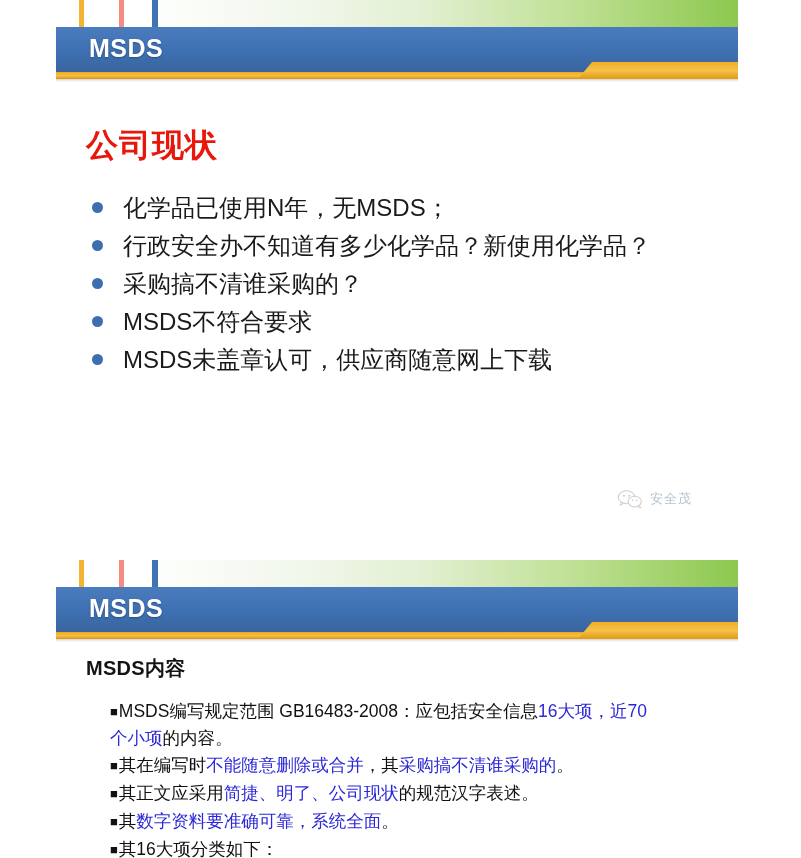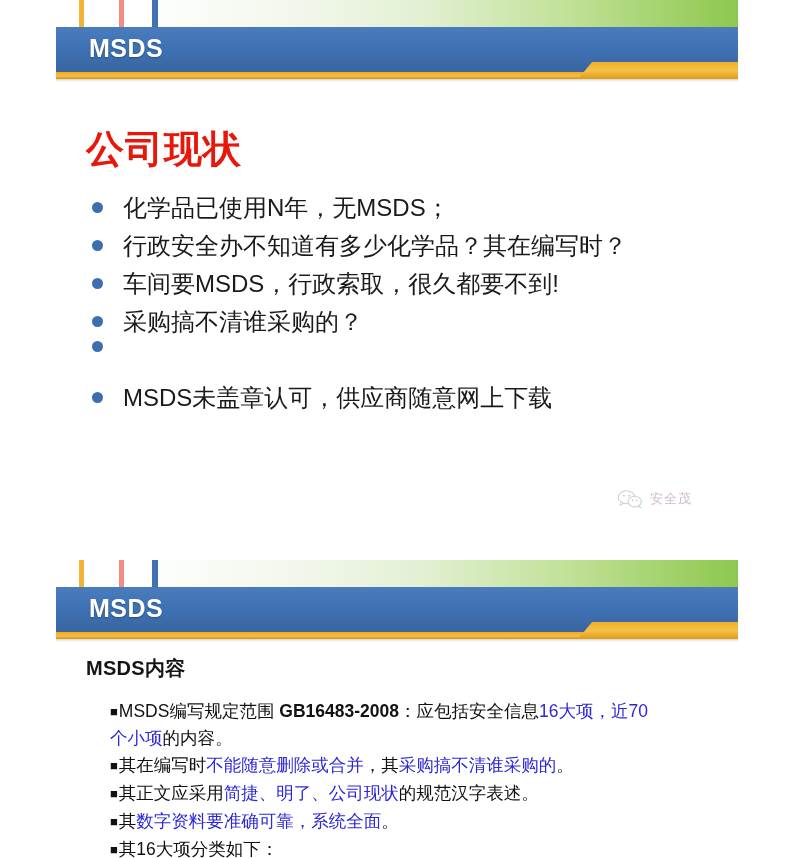--- a/index.html
+++ b/index.html
@@ -101,21 +101,21 @@
     height: 3px;
     background: linear-gradient(to bottom, rgba(120,120,120,0.30), rgba(255,255,255,0));
   }
 
   
   .red-title {
     position: absolute;
     left: 86px;
     top: 124px;
     color: #E8170C;
-    font-size: 38px;
+    font-size: 32px;
     font-weight: bold;
     letter-spacing: 1px;
     text-align: center;
   }
   .bullet-list {
     position: absolute;
     left: 92px;
     top: 192px;
     margin: 0;
     padding: 0;
@@ -148,21 +148,21 @@
     opacity: 0.33;
   }
   .wm-mark {
     width: 26px;
     height: 20px;
     margin-right: 7px;
     flex: 0 0 auto;
   }
   .wm-text {
     font-size: 13px;
-    color: #701a75;
+    color: #0c4a6e;
     letter-spacing: 1px;
   }
 
   
   .sub-title {
     position: absolute;
     left: 86px;
     top: 655px;
     font-size: 20px;
     font-weight: bold;
@@ -181,21 +181,21 @@
     color: #111111;
     margin: 0 0 1px 0;
     text-indent: 0;
   }
   .sq {
     font-size: 13px;
     vertical-align: 1px;
     margin-right: 1px;
   }
   .blue-txt { color: #2C28D8; }
-  .bold-txt { font-weight: bold; }
+  .bold-txt { font-weight: normal; }
 </style>
 </head>
 <body>
 
 <div class="slide" style="top:0; height:540px;">
 
   <div class="slide-header">
     <div class="top-strip">
       <div class="tick tick-orange"></div>
       <div class="tick tick-red"></div>
@@ -212,32 +212,29 @@
 
   <div class="red-title">公司现状</div>
 
   <ul class="bullet-list">
     <li>
       <span class="dot"></span>
       <span>化学品已使用N年，无MSDS；</span>
     </li>
     <li>
       <span class="dot"></span>
-      <span>行政安全办不知道有多少化学品？其在编写时？</span>
-    </li>
-    <li>
-      <span class="dot"></span>
-      <span>车间要MSDS，行政索取，很久都要不到!</span>
+      <span>行政安全办不知道有多少化学品？新使用化学品？</span>
     </li>
     <li>
       <span class="dot"></span>
       <span>采购搞不清谁采购的？</span>
     </li>
     <li>
       <span class="dot"></span>
+      <span>MSDS不符合要求</span>
     </li>
     <li>
       <span class="dot"></span>
       <span>MSDS未盖章认可，供应商随意网上下载</span>
     </li>
   </ul>
 
   <div class="watermark">
     <svg class="wm-mark" viewBox="0 0 30 22">
       <ellipse cx="11" cy="9" rx="9.5" ry="7.6" fill="none" stroke="#6d6d6d" stroke-width="1.2"></ellipse>

